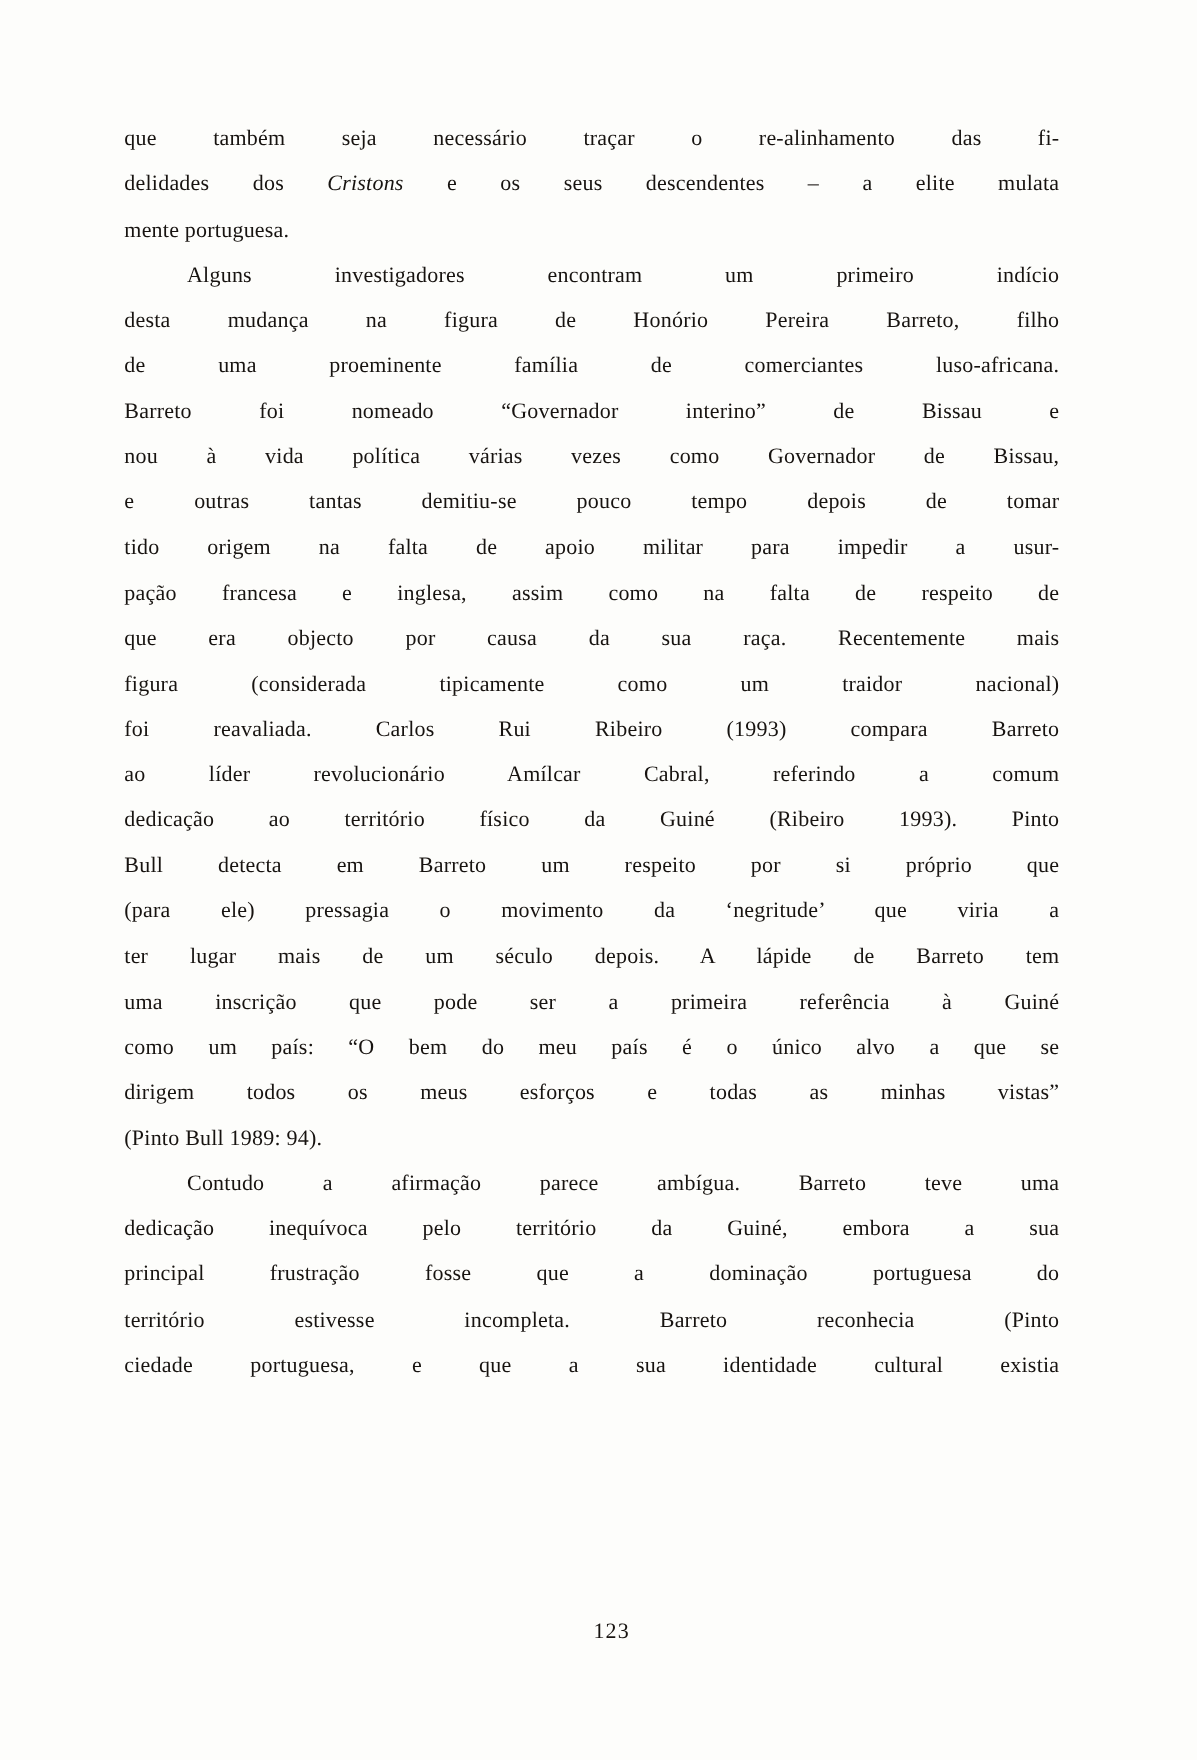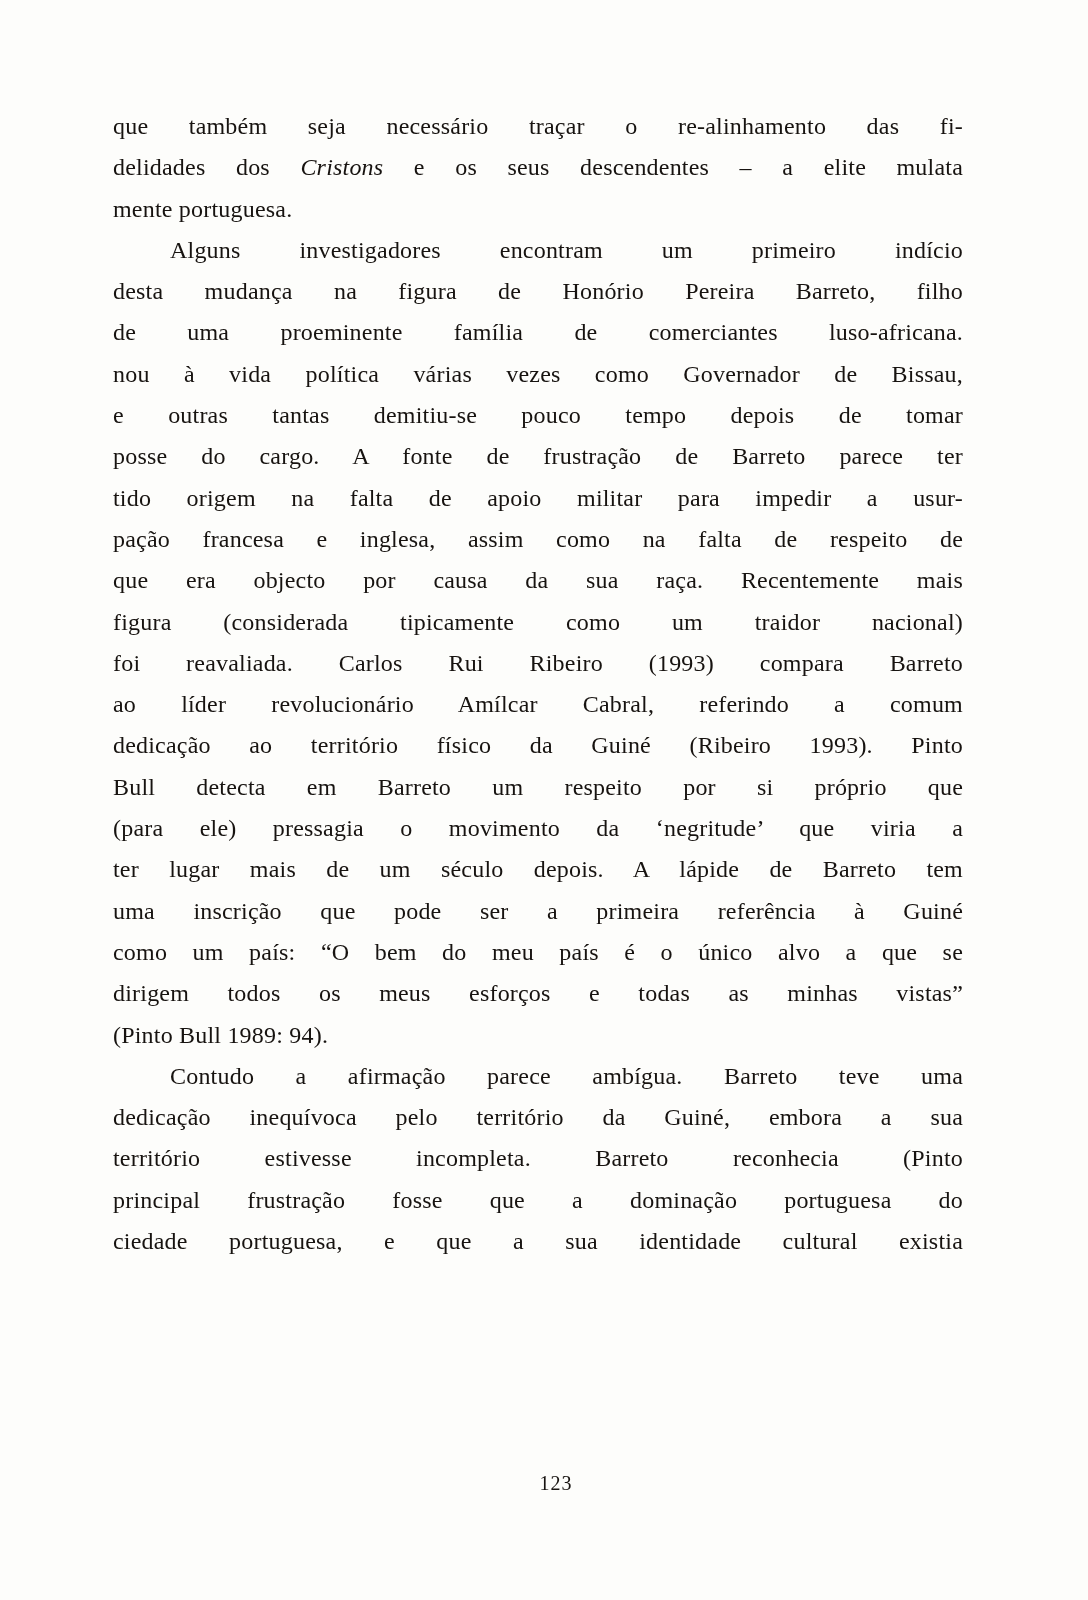--- a/index.html
+++ b/index.html
@@ -19,21 +19,21 @@
     position: absolute;
     inset: 0;
   }
   .text-block {
     position: absolute;
     top: 106px;
     left: 113px;
     width: 850px;
   }
   .line {
-    font-size: 24px;
+    font-size: 20px;
     line-height: 41.3px;
     height: 41.3px;
     white-space: nowrap;
     text-align: justify;
     text-align-last: justify;
     letter-spacing: 0.2px;
   }
   .line.end {
     text-align-last: left;
   }
@@ -58,37 +58,37 @@
 <body>
 
 <div class="page">
   <div class="text-block">
       <div class="line"><span>que também seja necessário traçar o re-alinhamento das fi-</span></div>
       <div class="line"><span>delidades dos </span><span class="italic">Cristons</span><span> e os seus descendentes – a elite mulata</span></div>
       <div class="line end"><span>mente portuguesa.</span></div>
       <div class="line indent"><span>Alguns investigadores encontram um primeiro indício</span></div>
       <div class="line"><span>desta mudança na figura de Honório Pereira Barreto, filho</span></div>
       <div class="line"><span>de uma proeminente família de comerciantes luso-africana.</span></div>
+      <div class="line"><span>Barreto foi nomeado “Governador interino” de Bissau e</span></div>
       <div class="line"><span>nou à vida política várias vezes como Governador de Bissau,</span></div>
       <div class="line"><span>e outras tantas demitiu-se pouco tempo depois de tomar</span></div>
-      <div class="line"><span>posse do cargo. A fonte de frustração de Barreto parece ter</span></div>
       <div class="line"><span>tido origem na falta de apoio militar para impedir a usur-</span></div>
       <div class="line"><span>pação francesa e inglesa, assim como na falta de respeito de</span></div>
       <div class="line"><span>que era objecto por causa da sua raça. Recentemente mais</span></div>
       <div class="line"><span>figura (considerada tipicamente como um traidor nacional)</span></div>
       <div class="line"><span>foi reavaliada. Carlos Rui Ribeiro (1993) compara Barreto</span></div>
       <div class="line"><span>ao líder revolucionário Amílcar Cabral, referindo a comum</span></div>
       <div class="line"><span>dedicação ao território físico da Guiné (Ribeiro 1993). Pinto</span></div>
       <div class="line"><span>Bull detecta em Barreto um respeito por si próprio que</span></div>
       <div class="line"><span>(para ele) pressagia o movimento da ‘negritude’ que viria a</span></div>
       <div class="line"><span>ter lugar mais de um século depois. A lápide de Barreto tem</span></div>
       <div class="line"><span>uma inscrição que pode ser a primeira referência à Guiné</span></div>
       <div class="line"><span>como um país: “O bem do meu país é o único alvo a que se</span></div>
       <div class="line"><span>dirigem todos os meus esforços e todas as minhas vistas”</span></div>
       <div class="line end"><span>(Pinto Bull 1989: 94).</span></div>
       <div class="line indent"><span>Contudo a afirmação parece ambígua. Barreto teve uma</span></div>
       <div class="line"><span>dedicação inequívoca pelo território da Guiné, embora a sua</span></div>
+      <div class="line"><span>principal frustração fosse que a dominação portuguesa do</span></div>
       <div class="line"><span>território estivesse incompleta. Barreto reconhecia (Pinto</span></div>
-      <div class="line"><span>principal frustração fosse que a dominação portuguesa do</span></div>
       <div class="line"><span>ciedade portuguesa, e que a sua identidade cultural existia</span></div>
     </div>
   <div class="page-number">123</div>
 </div>
 
 </body></html>

